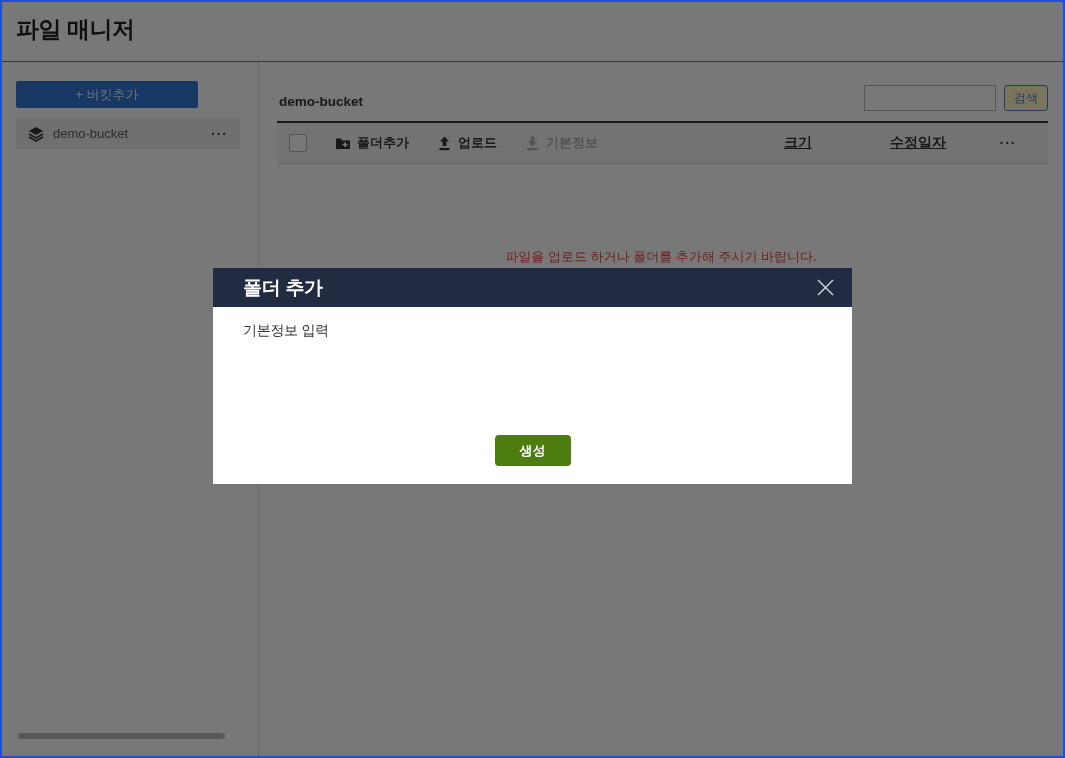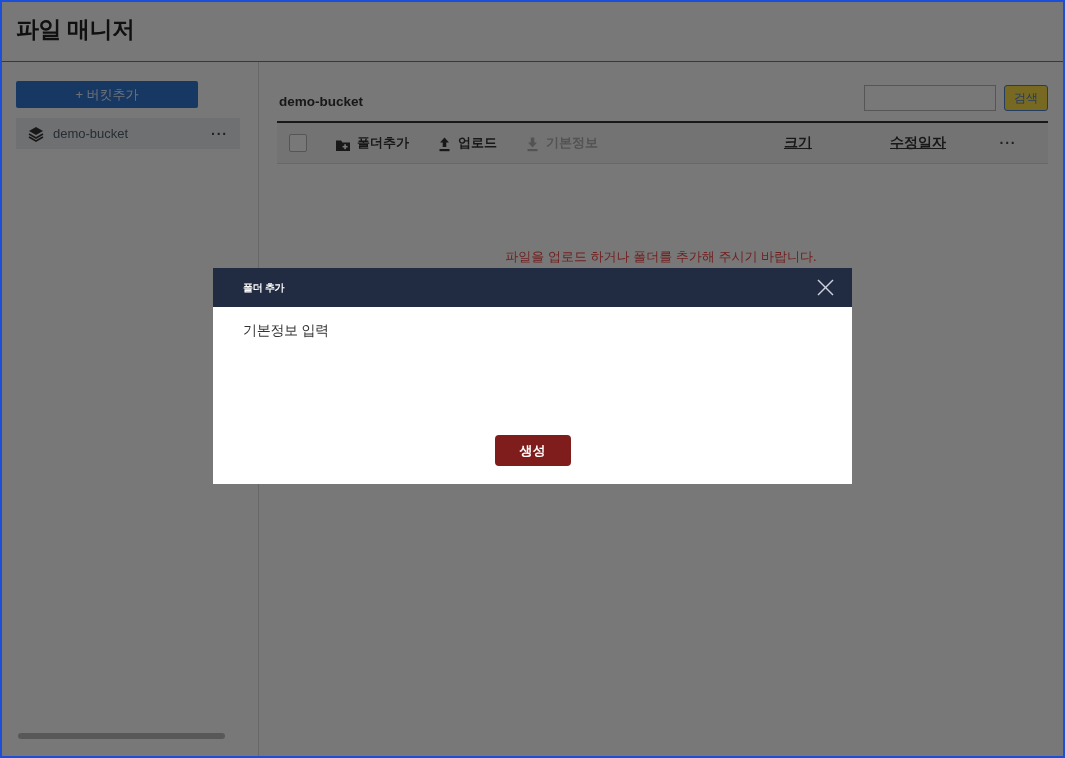--- a/index.html
+++ b/index.html
@@ -25,68 +25,68 @@
   .layers-icon { width:16px; height:16px; display:inline-block; }
   .sidebar-scroll-thumb { position:absolute; left:16px; bottom:17px; width:207px; height:6px;
         background:#bbb; border-radius:3px; }
 
   
   .main { position:absolute; left:257px; top:60px; right:0; bottom:0; background:#fff; }
   .bucket-title { position:absolute; left:20px; top:32px; font-size:13.5px; font-weight:bold; color:#333; }
   .search-input { position:absolute; left:605px; top:23px; width:132px; height:26px;
         border:1px solid #b6b6b6; background:#fff; padding:0 8px; font-size:12px; font-family:inherit; }
   .search-btn { position:absolute; left:745px; top:23px; width:44px; height:26px;
-        border:1px solid #4a7fd0; color:#4a7fd0; background:#fde047; font-size:12px;
+        border:1px solid #4a7fd0; color:#4a7fd0; background:#fef9c3; font-size:12px;
         border-radius:3px; cursor:pointer; font-family:inherit; }
 
   .main-divider { position:absolute; left:18px; right:15px; top:59px; height:2px; background:#333; }
   .toolbar { position:absolute; left:18px; right:15px; top:61px; height:41px; background:#f4f5f6;
         border-bottom:1px solid #ddd; display:flex; align-items:center; padding:0 10px; }
   .tb-checkbox { appearance:none; -webkit-appearance:none; width:18px; height:18px;
         border:1px solid #b4b4b4; background:#fff; border-radius:2px; margin:0 0 0 2px; cursor:pointer; }
-  .tb-btn { display:flex; align-items:flex-end; gap:6px; background:none; border:none;
+  .tb-btn { display:flex; align-items:center; gap:6px; background:none; border:none;
         font-size:13px; font-weight:bold; color:#333; margin-left:28px; cursor:pointer; font-family:inherit; }
   .tb-btn.disabled { color:#b0b0b0; cursor:default; }
   .tb-btn svg { display:block; }
   .tb-spacer { flex:1; }
   .tb-col { width:120px; text-align:center; font-size:14px; font-weight:bold; color:#333;text-decoration:underline; }
   .tb-more { width:60px; text-align:center; font-size:14px; font-weight:bold; color:#444;
         letter-spacing:1px; cursor:pointer; line-height:10px; }
 
   .empty-message { position:absolute; left:0; right:0; top:186px; text-align:center;
         font-size:13px; color:#ef4444; }
 
   
   .dim-overlay { position:absolute; inset:0; background:rgba(0,0,0,0.53); z-index:10; }
 
   
   .modal { position:absolute; left:211px; top:266px; width:639px; height:216px; background:#fff; z-index:20; }
   .modal-header { position:relative; height:39px; background:#212c42; display:flex; align-items:center; }
-  .modal-title { color:#fff; font-size:10px; font-weight:bold; margin-left:30px; letter-spacing:-0.3px; }
+  .modal-title { color:#fff; font-size:19px; font-weight:bold; margin-left:30px; letter-spacing:-0.3px; }
   .modal-close { position:absolute; right:16px; top:9px; width:21px; height:21px;
         background:none; border:none; cursor:pointer; padding:0; }
   .modal-body { position:relative; height:177px; }
   .modal-section-title { position:absolute; left:30px; top:15px; font-size:14px; font-weight:normal; color:#333; letter-spacing:-0.3px; }
 
   .form-row { position:absolute; left:30px; top:47px; width:590px; height:36px;
         border:1px solid #e2e2e2; display:flex; }
   .form-label-cell { width:150px; background:#f6f6f6; border-right:1px solid #e2e2e2;
         display:flex; align-items:center; padding-left:12px; gap:5px; }
   .form-label { font-size:13px; font-weight:bold; color:#333; }
   .help-icon { width:15px; height:15px; border-radius:50%; background:#3b82dd; color:#fff;
         font-size:10px; font-weight:bold; display:inline-flex; align-items:center; justify-content:center; cursor:pointer; }
   .form-input-cell { flex:1; display:flex; align-items:center; padding-left:8px; }
   .input-error-wrap { width:224px; height:30px; border:2px solid #e8362a; padding:1px; }
   .folder-name-input { width:100%; height:100%; border:1px solid #c8c8c8; outline:none;
         padding:0 6px; font-size:13px; font-family:inherit; }
 
   .form-note { position:absolute; left:30px; top:88px; font-size:12.5px; color:#f2574a; letter-spacing:-0.3px; }
 
   .submit-btn { position:absolute; left:50%; transform:translateX(-50%); top:128px;
-        width:76px; height:31px; background:#7f1d1d; color:#fff; border:none; border-radius:4px;
+        width:76px; height:31px; background:#4d7c0f; color:#fff; border:none; border-radius:4px;
         font-size:13px; font-weight:bold; cursor:pointer; font-family:Liberation Mono, monospace; }
 </style>
 </head>
 <body>
 
 <div class="page">
 
   <h1 class="page-title">파일 매니저</h1>
   <div class="title-divider"></div>
 

